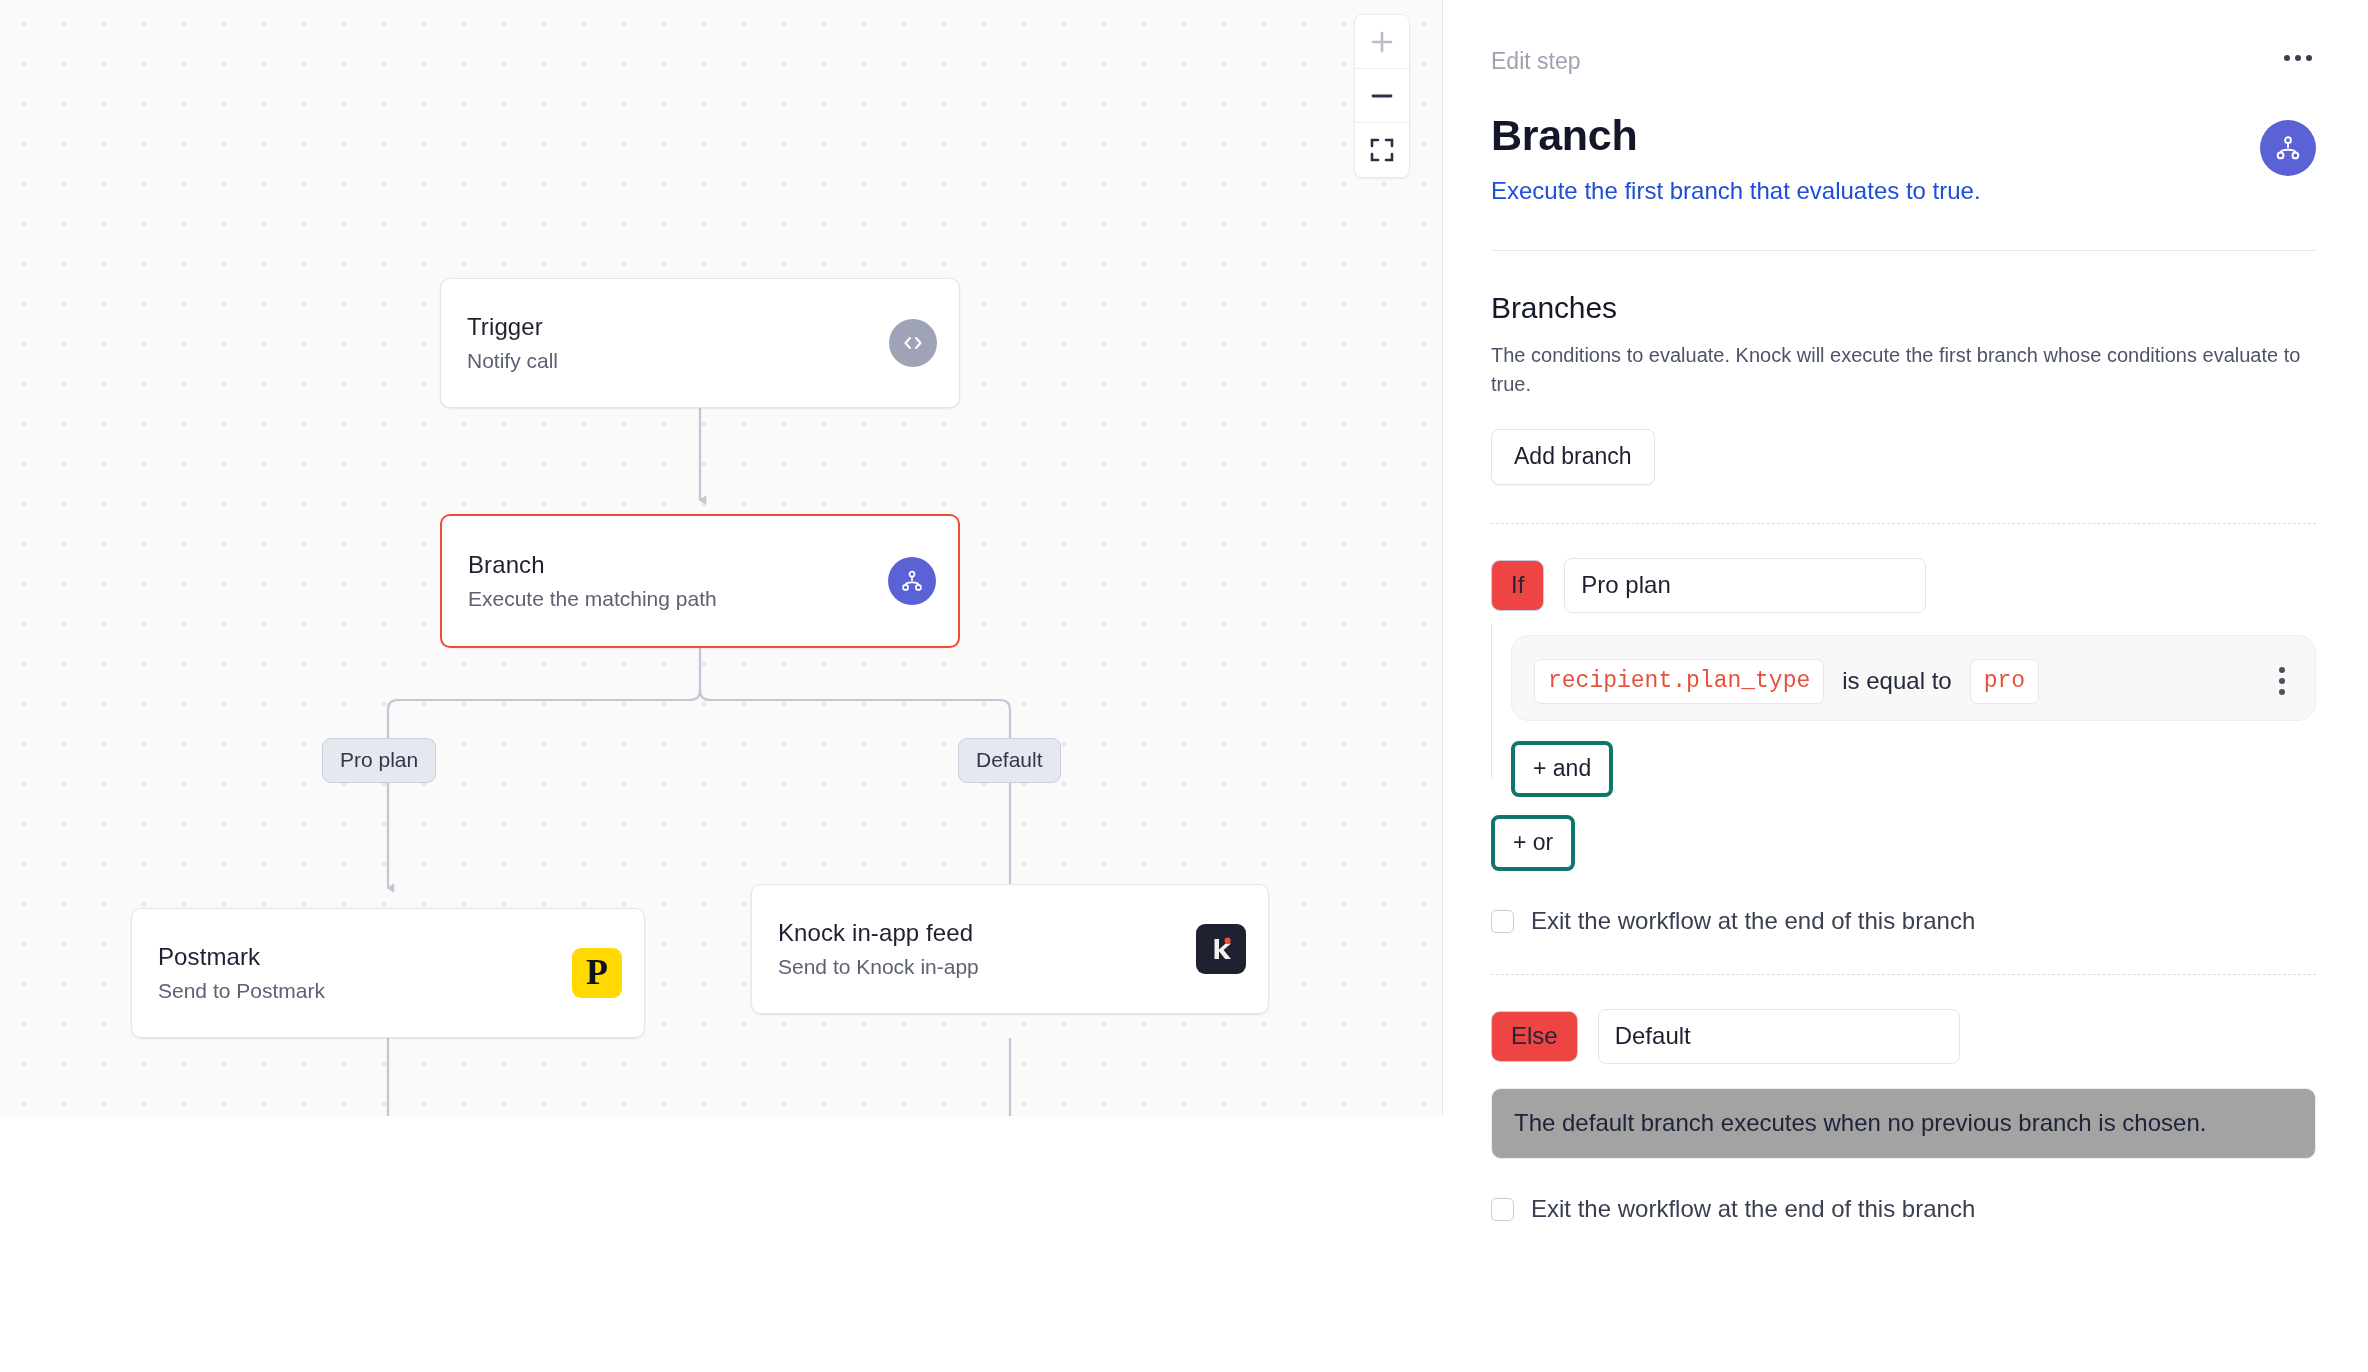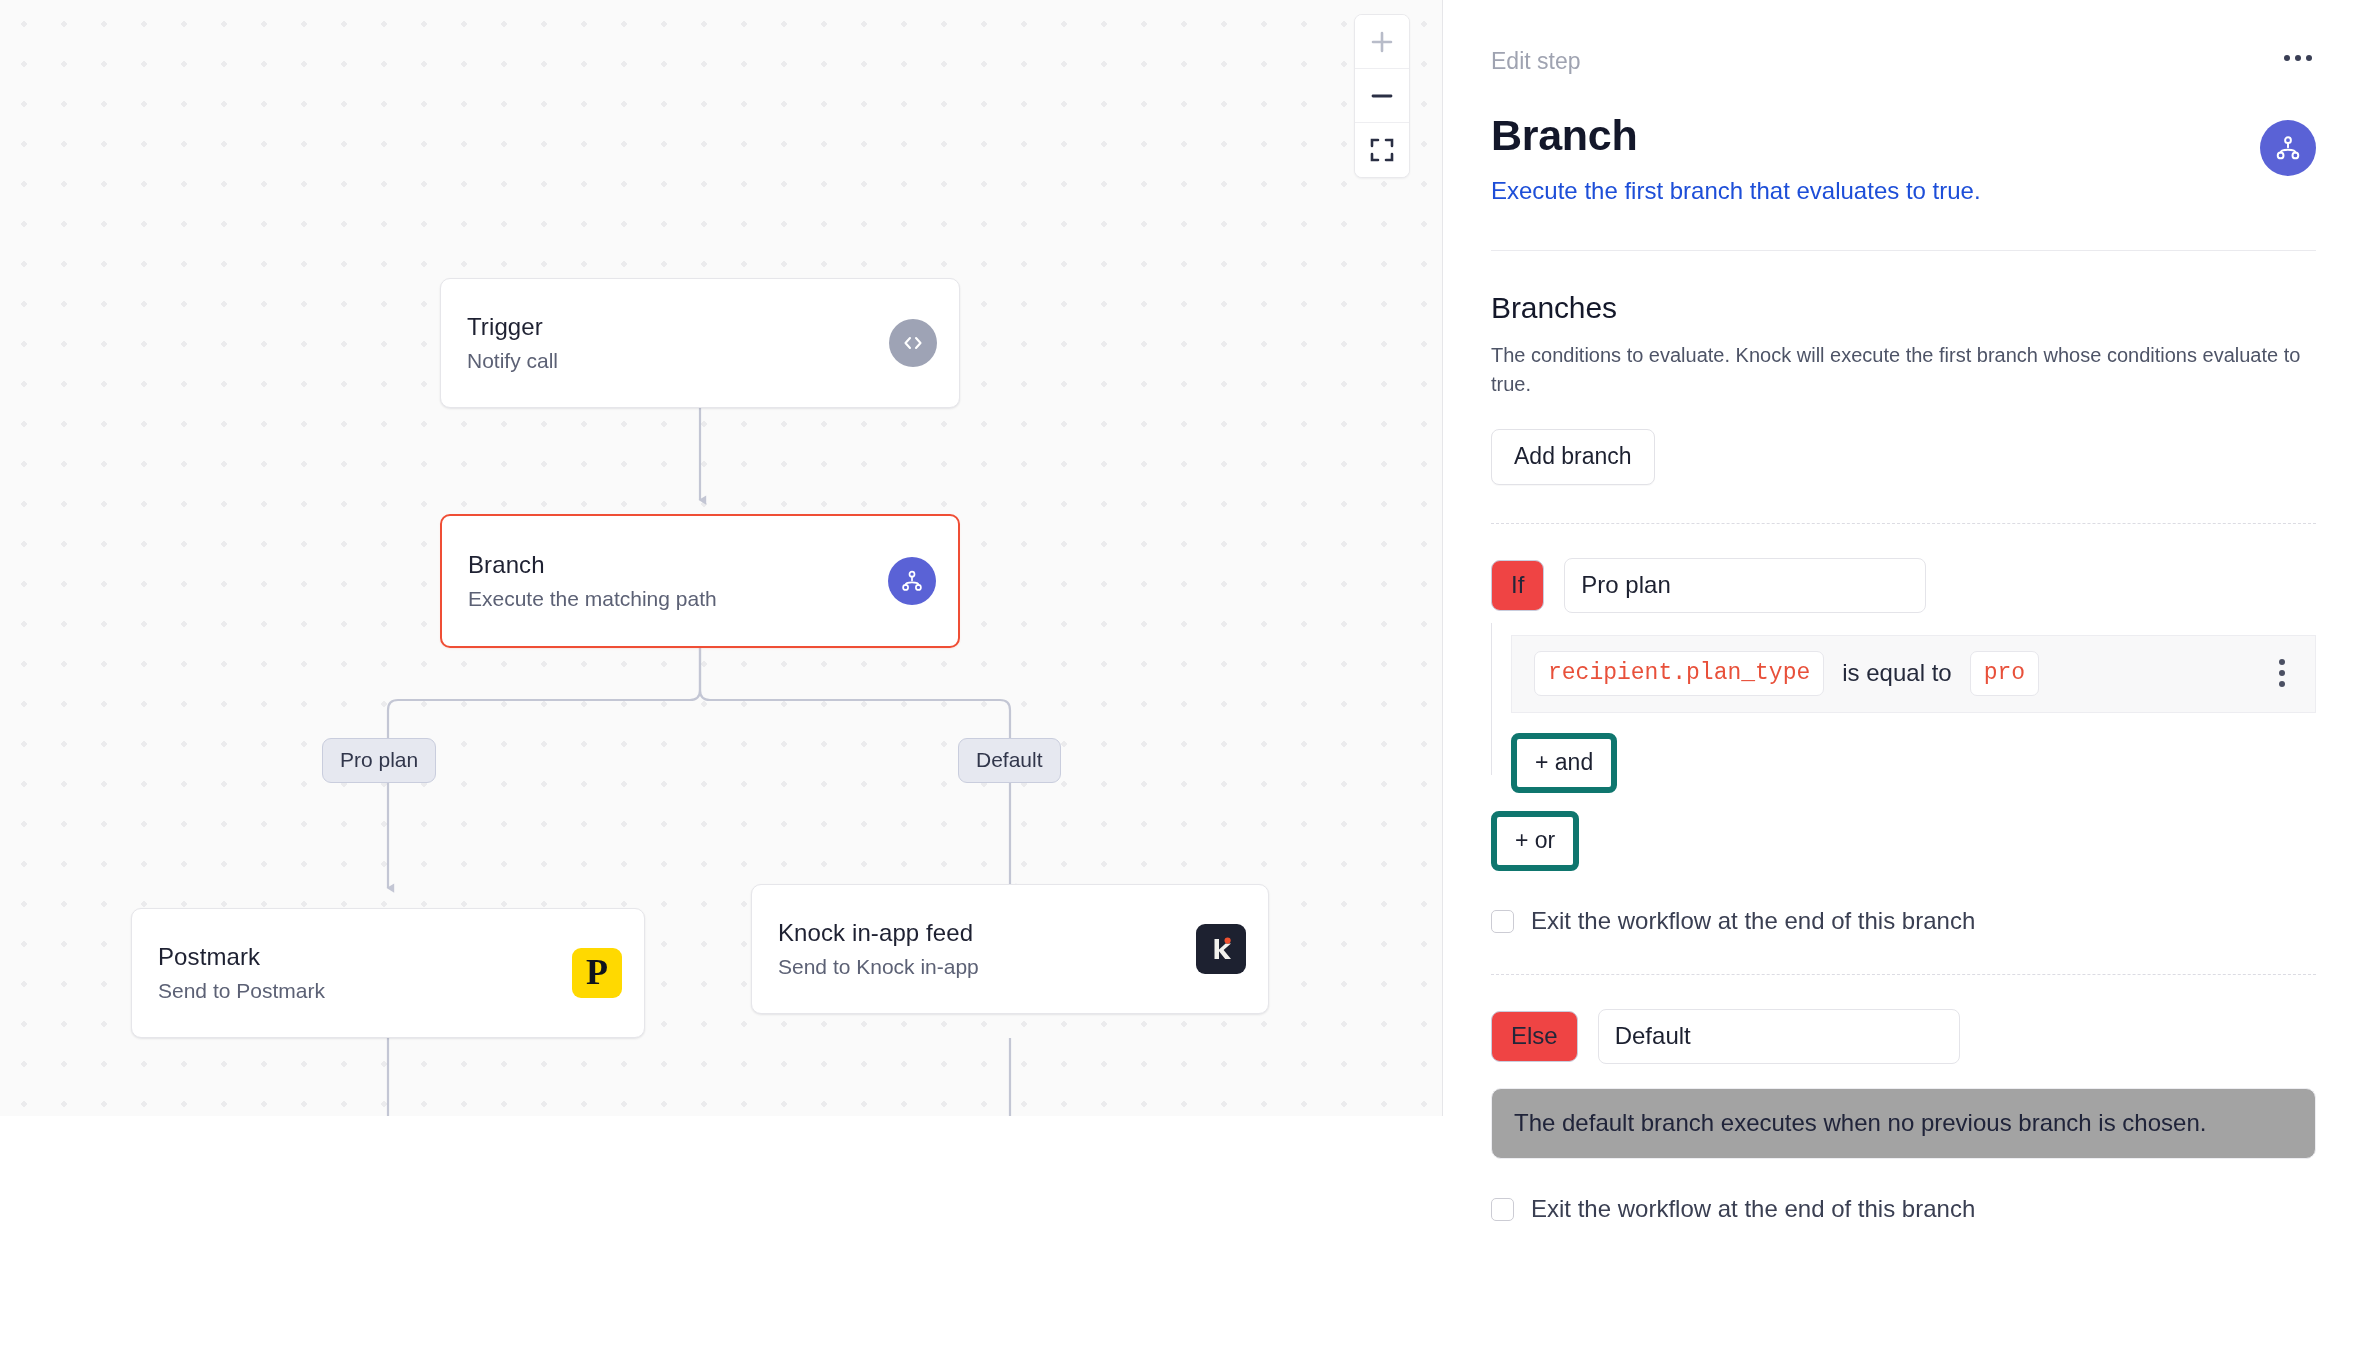--- a/index.html
+++ b/index.html
@@ -167,40 +167,40 @@
     color: #1c2030;
     padding: 12px 16px 13px;
     outline: none;
   }
 
   .cond-indent { position: relative; padding-left: 20px; margin-top: 22px; }
   .cond-guide { position: absolute; left: 0; top: -12px; bottom: -4px; width: 1px; background: #e3e3e9; }
   .cond-card {
     background: #f8f8f9;
     border: 1px solid #ededf1;
-    border-radius: 0;
-    padding: 15px 20px 16px 22px;
+    border-radius: 18px;
+    padding: 23px 20px 16px 22px;
     display: flex; align-items: center; gap: 18px;
   }
   .code-chip {
     background: #ffffff; border: 1px solid #e7e7ec; border-radius: 7px;
     font-family: "Liberation Mono", monospace;
     font-size: 23px; color: #e8503a;
     padding: 8px 13px 9px;
     white-space: nowrap; cursor: pointer;
   }
   .cond-op { font-size: 24px; color: #252a3c; white-space: nowrap; }
   .cond-kebab {
     margin-left: auto; background: none; border: none; cursor: pointer;
     display: flex; flex-direction: column; align-items: center; gap: 5px; padding: 6px 10px;
   }
   .cond-kebab span { width: 6px; height: 6px; border-radius: 50%; background: #4b5063; display: block; }
 
   .btn-small {
-    background: #ffffff; border: 6px solid #0f766e; border-radius: 8px;
+    background: #ffffff; border: 4px solid #0f766e; border-radius: 8px;
     color: #1c2030; font-size: 23px; font-family: inherit;
     padding: 10px 18px 11px; cursor: pointer;
   }
   .and-wrap { position: relative; padding-left: 20px; margin-top: 20px; }
   .or-wrap { margin-top: 18px; }
 
   .check-row { display: flex; align-items: center; gap: 17px; margin-top: 36px; }
   .checkbox {
     width: 23px; height: 23px; border: 1.5px solid #ccccd4; border-radius: 5px;
     background: #ffffff; flex: 0 0 auto; cursor: pointer;

